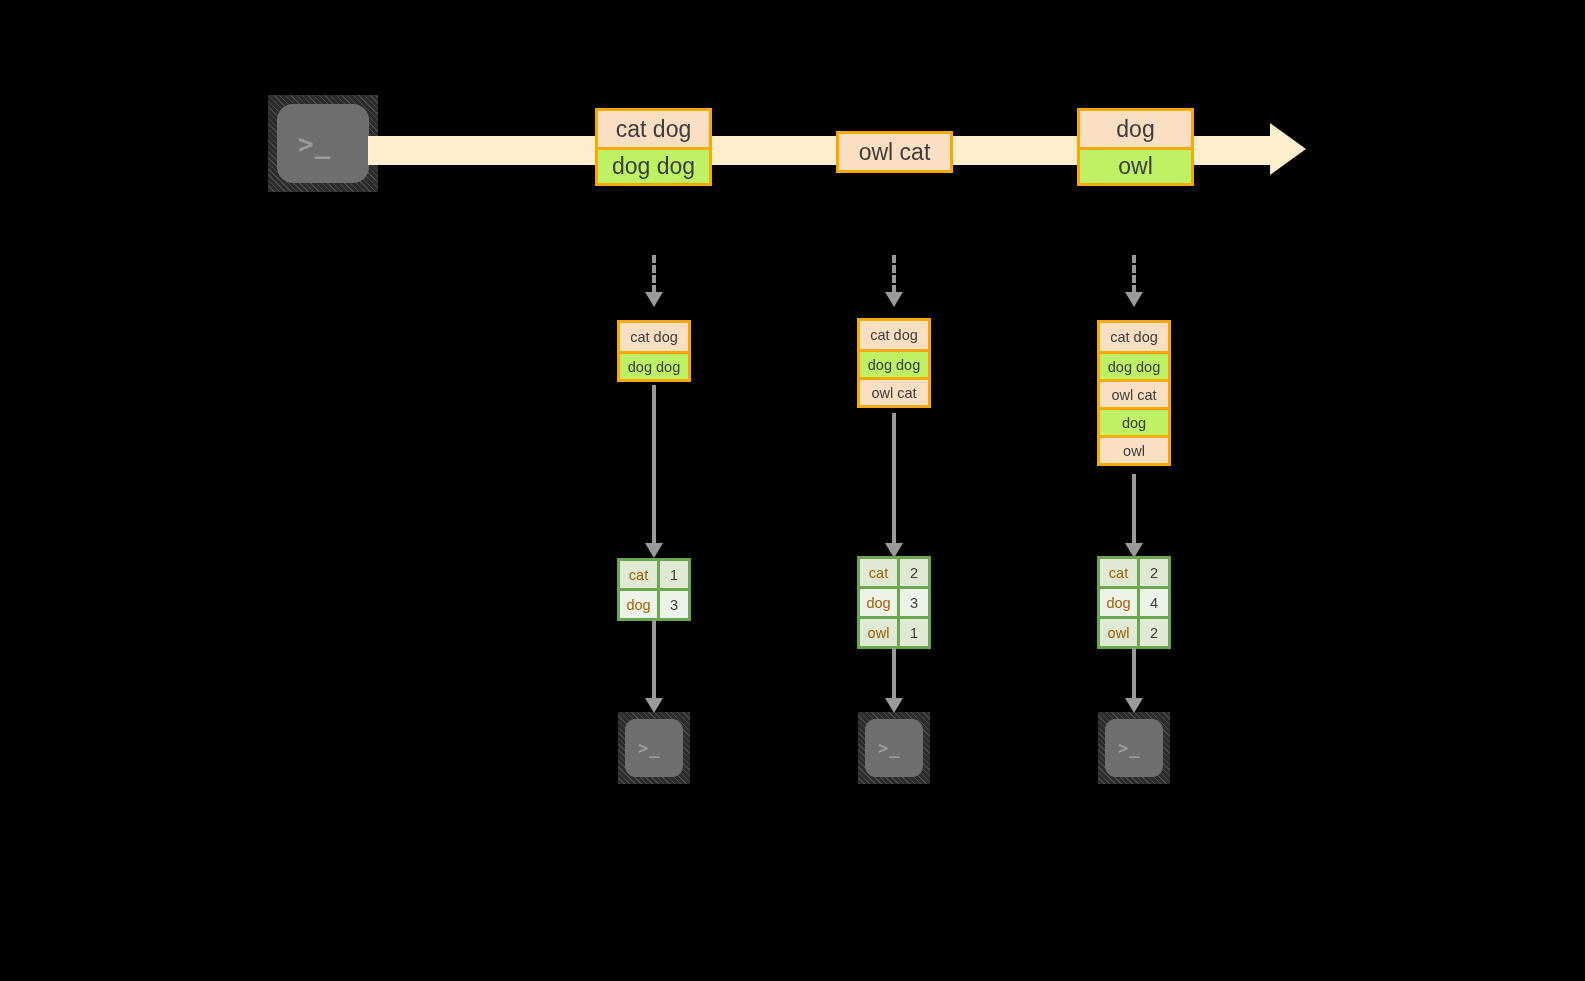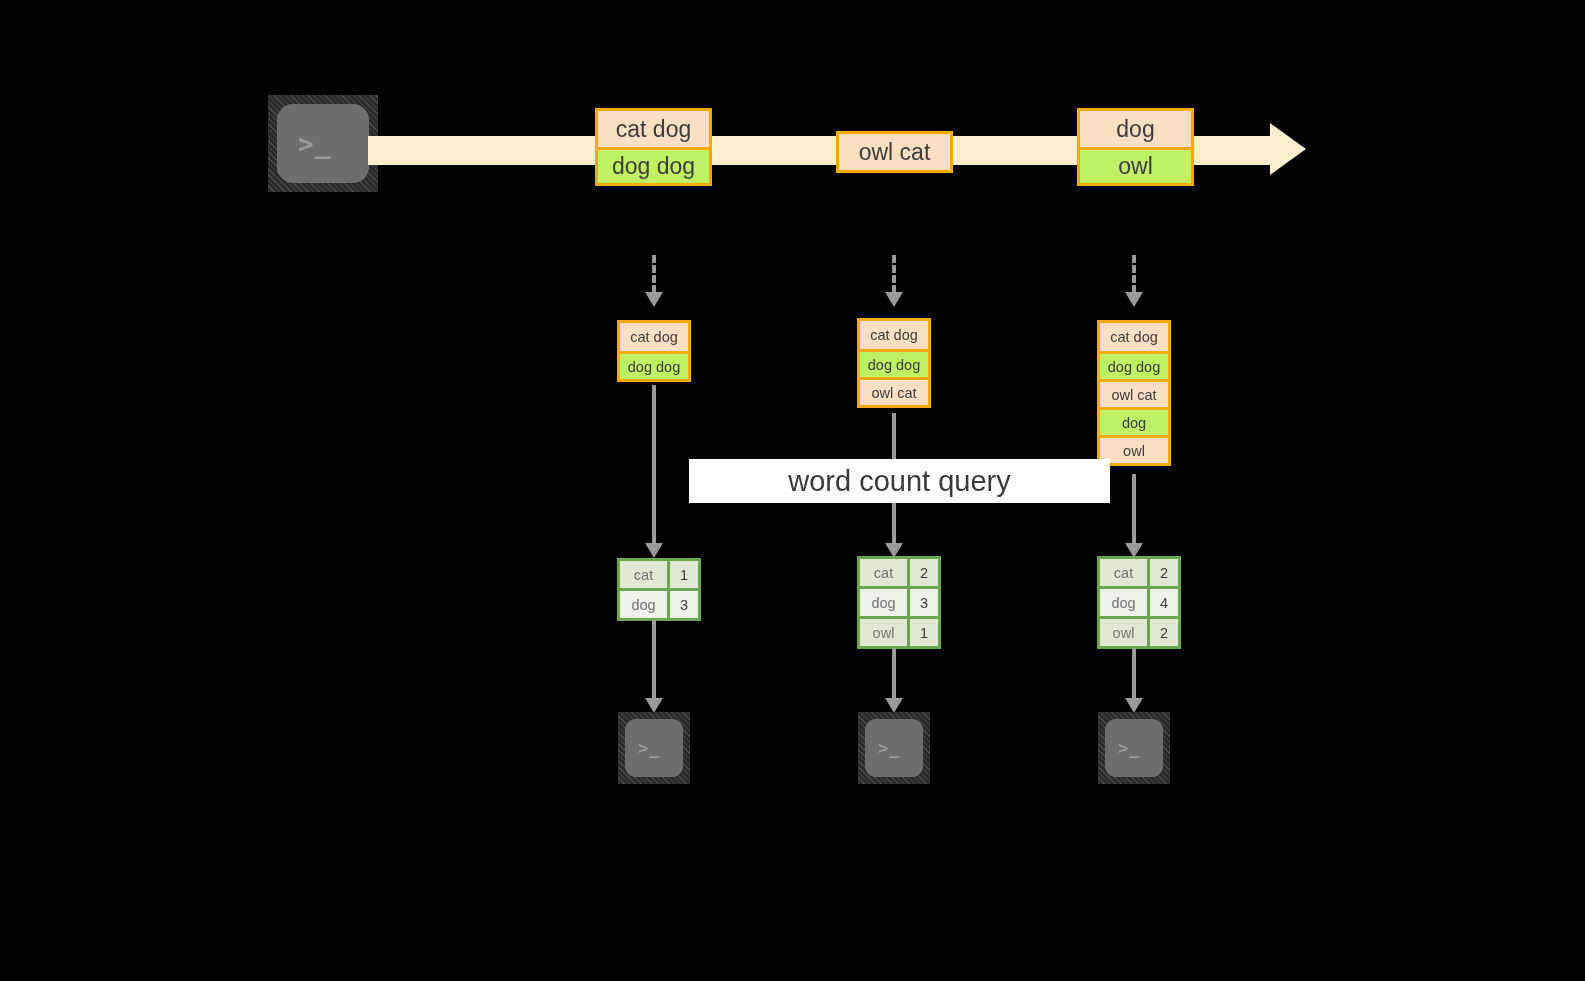--- a/index.html
+++ b/index.html
@@ -48,22 +48,22 @@
   
   .obox.sm{width:74px;}
   .obox.sm .row{height:28px;font-size:14.5px;}
 
   
   .gtab{position:absolute;box-sizing:border-box;border:3px solid #6aa84f;}
   .gtab .trow{display:flex;box-sizing:border-box;}
   .gtab .trow + .trow{border-top:3px solid #6aa84f;}
   .gtab .trow.dark .k,.gtab .trow.dark .v{background:#dfe9d4;}
   .gtab .trow.light .k,.gtab .trow.light .v{background:#eef3e9;}
-  .gtab .k{box-sizing:border-box;width:50px;height:27px;display:flex;
-      align-items:center;justify-content:center;font-size:14.5px;color:#737373;
+  .gtab .k{box-sizing:border-box;width:40px;height:27px;display:flex;
+      align-items:center;justify-content:center;font-size:14.5px;color:#a16207;
       border-right:3px solid #6aa84f;}
   .gtab .v{box-sizing:border-box;width:28px;height:27px;display:flex;
       align-items:center;justify-content:center;font-size:14.5px;color:#3d3d3d;}
 
   
   .vline{position:absolute;width:4px;background:#9a9a9a;}
   .vdash{position:absolute;width:0;border-left:4px dashed #9a9a9a;}
   .ahead{position:absolute;width:0;height:0;
       border-left:9px solid transparent;border-right:9px solid transparent;
       border-top:15px solid #9a9a9a;}
@@ -131,23 +131,20 @@
 
   <div class="vline" style="left:652px;top:385px;height:162px;"></div>
   <div class="ahead" style="left:645px;top:543px;"></div>
 
   <div class="vline" style="left:892px;top:413px;height:134px;"></div>
   <div class="ahead" style="left:885px;top:543px;"></div>
 
   <div class="vline" style="left:1132px;top:474px;height:73px;"></div>
   <div class="ahead" style="left:1125px;top:543px;"></div>
 
-  <div id="qband">
-    <span>word count query</span>
-  </div>
 
   <div class="gtab" style="left:617px;top:558px;">
     <div class="trow dark">
       <div class="k">cat</div>
       <div class="v">1</div>
     </div>
     <div class="trow light">
       <div class="k">dog</div>
       <div class="v">3</div>
     </div>

